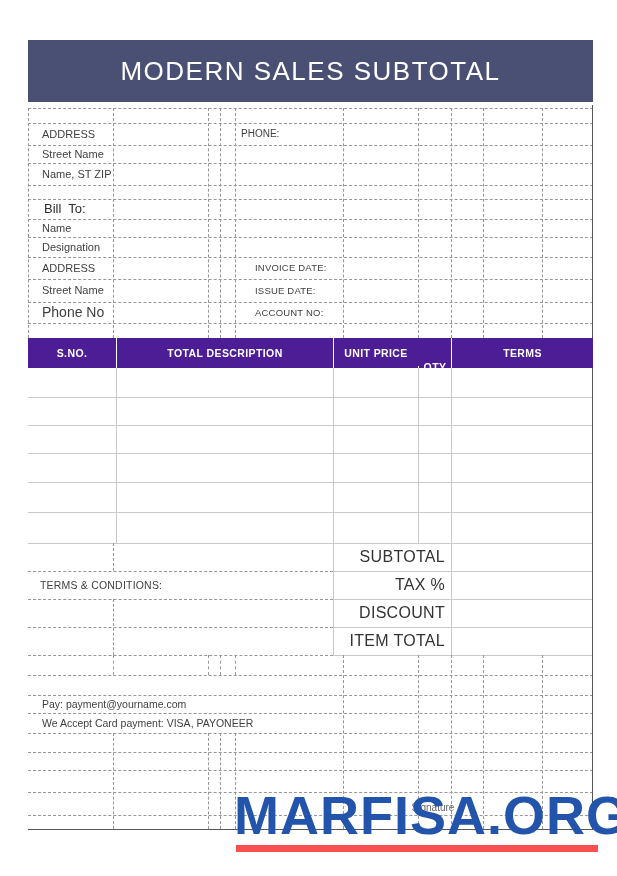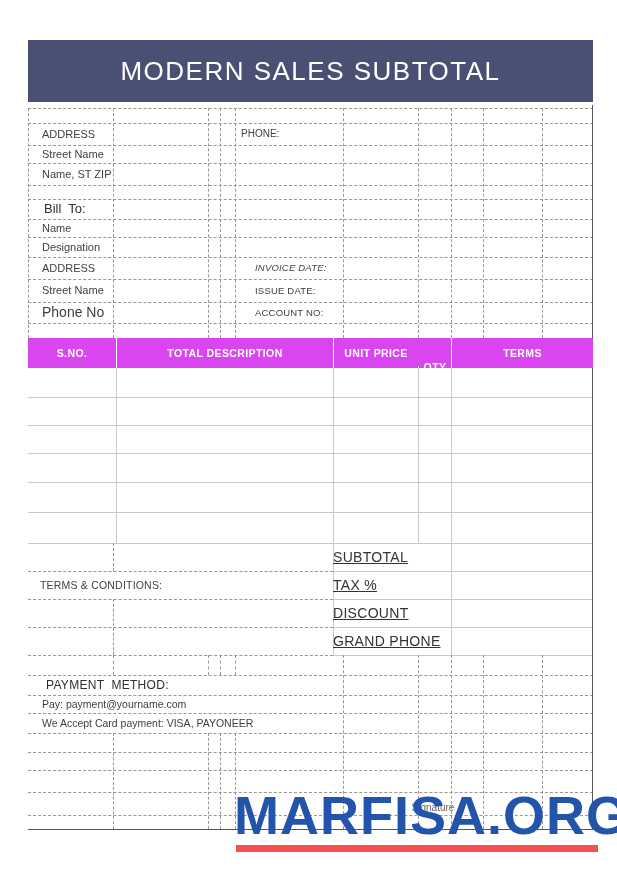--- a/index.html
+++ b/index.html
@@ -25,21 +25,21 @@
 
   
   .thead{position:absolute;left:0;top:298px;width:565px;height:30px;background:#4a5074;
          display:flex;color:#fff;font-size:10.5px;font-weight:600;letter-spacing:.4px;}
   .thead .c{display:flex;align-items:center;justify-content:center;box-sizing:border-box;}
   .thead .c + .c{border-left:1px solid #ffffff;}
   .c1{width:88px;} .c2{width:217px;} .c3{width:85px;} .c4{width:33px;margin-top:28px;} .c5{width:142px;}
 
   
   .sum{position:absolute;left:305px;width:112px;height:28px;line-height:28px;
-       font-size:14px;letter-spacing:.3px;color:#333;padding-right:6px;text-decoration:underline;}
+       text-align:right;font-size:16px;letter-spacing:.3px;color:#333;padding-right:6px;}
 
   .terms{position:absolute;left:12px;top:531px;height:28px;line-height:28px;
          font-size:10.5px;color:#3f3f3f;letter-spacing:.2px;}
 
   .pre{white-space:pre;}
 
   
   .sig-label{position:absolute;left:340px;top:762px;width:130px;text-align:center;
              font-size:10px;color:#666;}
   .wm-text{position:absolute;left:206px;top:748px;font-size:54px;font-weight:bold;
@@ -129,39 +129,38 @@
     <div class="lbl" style="left:14px;top:123px;line-height:22px;font-size:11px;">Name, ST ZIP</div>
     <div class="lbl" style="left:213px;top:83px;line-height:22px;font-size:10px;">PHONE:</div>
 
     <div class="lbl pre" style="left:16px;top:159px;line-height:20px;font-size:13px;color:#2e2e2e;">Bill  To:</div>
     <div class="lbl" style="left:14px;top:179px;line-height:18px;font-size:11px;">Name</div>
     <div class="lbl" style="left:14px;top:197px;line-height:20px;font-size:11px;">Designation</div>
     <div class="lbl" style="left:14px;top:217px;line-height:22px;font-size:11px;">ADDRESS</div>
     <div class="lbl" style="left:14px;top:239px;line-height:23px;font-size:11px;">Street Name</div>
     <div class="lbl" style="left:14px;top:262px;line-height:21px;font-size:14px;">Phone No</div>
 
-    <div class="lbl" style="left:227px;top:217px;line-height:22px;font-size:9.5px;letter-spacing:.2px;font-style:italic;">INVOICE DATE:</div>
+    <div class="lbl" style="left:227px;top:217px;line-height:22px;font-size:9.5px;letter-spacing:.2px;">INVOICE DATE:</div>
     <div class="lbl" style="left:227px;top:239px;line-height:23px;font-size:9.5px;letter-spacing:.2px;">ISSUE DATE:</div>
     <div class="lbl" style="left:227px;top:262px;line-height:21px;font-size:9.5px;letter-spacing:.2px;">ACCOUNT NO:</div>
 
-    <div class="thead" style="background: #d946ef;">
+    <div class="thead" style="background: #4c1d95;">
       <div class="c c1">S.NO.</div>
       <div class="c c2">TOTAL DESCRIPTION</div>
       <div class="c c3">UNIT PRICE</div>
       <div class="c c4">QTY</div>
       <div class="c c5">TERMS</div>
     </div>
 
     <div class="sum" style="top:503px;">SUBTOTAL</div>
     <div class="sum" style="top:531px;">TAX %</div>
     <div class="sum" style="top:559px;">DISCOUNT</div>
-    <div class="sum" style="top:587px;">GRAND PHONE</div>
+    <div class="sum" style="top:587px;">ITEM TOTAL</div>
     <div class="terms">TERMS &amp; CONDITIONS:</div>
 
-    <div class="lbl pre" style="left:18px;top:635px;line-height:20px;font-size:12px;color:#2e2e2e;letter-spacing:.3px;">PAYMENT  METHOD:</div>
     <div class="lbl" style="left:14px;top:655px;line-height:18px;font-size:10.5px;">Pay: payment@yourname.com</div>
     <div class="lbl" style="left:14px;top:673px;line-height:20px;font-size:10.5px;">We Accept Card payment: VISA, PAYONEER</div>
 
     <div class="sig-label">Signature</div>
 
     <div class="wm-text" style="color: rgb(34, 84, 172);">MARFISA.ORG</div>
     <div class="wm-bar" style="background: rgb(248, 80, 78);"></div>
 
   </div>
 </div>

